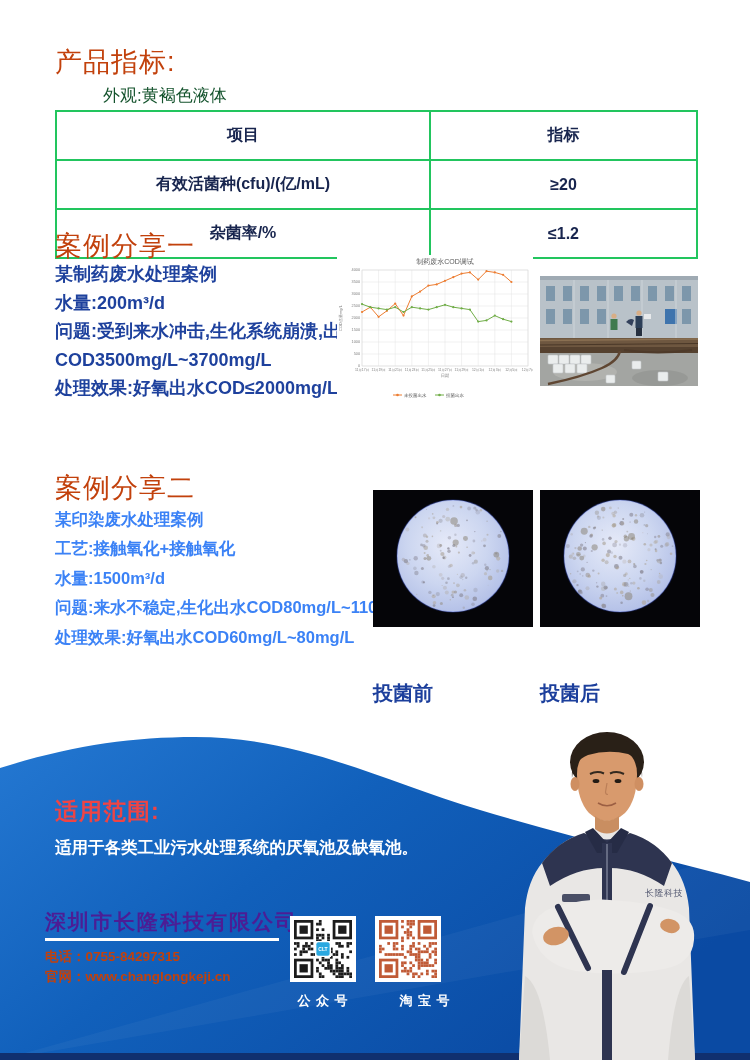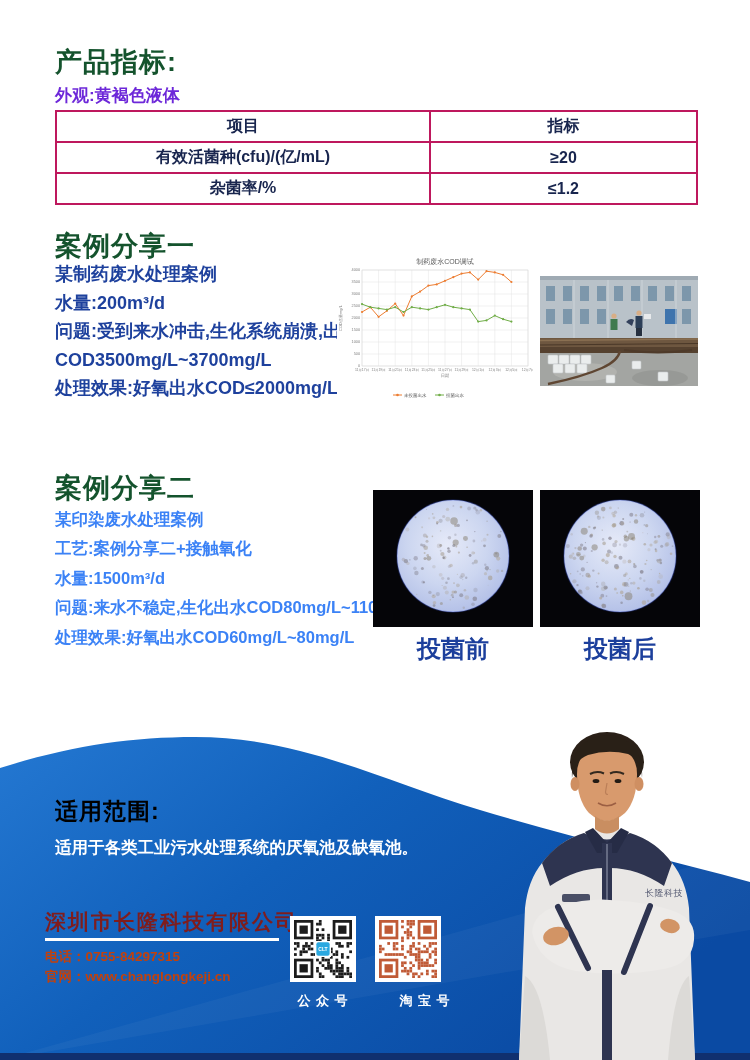--- a/index.html
+++ b/index.html
@@ -1,34 +1,34 @@
 <!DOCTYPE html>
 <html><head>
 <meta charset="utf-8">
 <style>
   html,body{margin:0;padding:0;background:#fff;}
   #page{position:relative;width:750px;height:1060px;background:#ffffff;overflow:hidden;
         font-family:"Liberation Sans","DejaVu Sans",sans-serif;}
   .abs{position:absolute;}
-  .sec-title{font-size:27px;font-weight:bold;color:#14532d;letter-spacing:1px;}
-  .appearance{font-size:17px;font-weight:bold;color:#6d28d9;}
+  .sec-title{font-size:27px;font-weight:normal;color:#c2410c;letter-spacing:1px;}
+  .appearance{font-size:17px;font-weight:normal;color:#14532d;margin-left:48px;}
   .spec-table{border-collapse:collapse;table-layout:fixed;width:641px;}
-  .spec-table th,.spec-table td{border:2px solid #be185d;text-align:center;font-size:16px;
-        font-weight:bold;color:#18254e;height:27px;padding:1px;margin-top:24px;}
+  .spec-table th,.spec-table td{border:2px solid #22c55e;text-align:center;font-size:16px;
+        font-weight:bold;color:#18254e;height:27px;padding:10px;margin-top:24px;}
   .case-lines1 .case-line{font-size:18px;font-weight:bold;color:#1e419d;line-height:28.6px;white-space:nowrap;}
   .case-lines2 .case-line{font-size:16.5px;font-weight:bold;color:#3b82f6;line-height:29.4px;white-space:nowrap;}
   .chart-box{background:#fff;}
   .micro-box{width:160px;height:137px;background:#000;}
-  .micro-label{width:160px;text-align:center;font-size:24px;font-weight:bold;color:#1c3f9c;}
+  .micro-label{width:160px;text-align:left;font-size:20px;font-weight:bold;color:#1c3f9c;margin-top:47px;}
   .wave{z-index:1;}
   .fg{z-index:2;}
   .person{z-index:3;}
-  .scope-title{font-size:23px;font-weight:bold;color:#000000;letter-spacing:1px;}
+  .scope-title{font-size:23px;font-weight:bold;color:#ef4444;letter-spacing:1px;}
   .scope-text{font-size:16.5px;font-weight:600;color:#fff;}
-  .company{font-size:21px;font-weight:bold;color:#7f1d1d;letter-spacing:2px;}
+  .company{font-size:21px;font-weight:bold;color:#4c1d95;letter-spacing:2px;}
   .underline{background:#fff;height:3px;width:234px;}
   .contact{font-size:13.5px;font-weight:bold;color:#c2410c;line-height:19.5px;white-space:nowrap;}
   .qr-box{width:66px;height:66px;background:#fff;}
   .qr-box svg{display:block;width:58px;height:58px;margin:4px;}
   .qr-label{width:66px;text-align:center;font-size:13px;font-weight:bold;color:#fff;letter-spacing:1px;white-space:nowrap;}
   .strip{background:#10306f;width:750px;height:7px;}
   svg text{font-family:"Liberation Sans","DejaVu Sans",sans-serif;}
 </style>
 </head>
 <body>
@@ -216,21 +216,21 @@
         <rect x="118" y="96" width="10" height="9" rx="1"></rect>
       <rect x="66" y="99" width="9" height="8" rx="1"></rect>
     </g>
     <path d="M8,108 Q42,101 62,92 Q78,85 80,75" stroke="#5f4632" stroke-width="2.4" fill="none"></path>
     <path d="M84,74 Q118,79 152,74" stroke="#4e3a29" stroke-width="2" fill="none"></path>
   </svg>
 
   <div class="abs sec-title" style="left:55px;top:470px">案例分享二</div>
   <div class="abs case-lines2" style="left:55px;top:505px">
     <div class="case-line">某印染废水处理案例</div>
-    <div class="case-line">工艺:案例分享二+接触氧化</div>
+    <div class="case-line">工艺:接触氧化+接触氧化</div>
     <div class="case-line">水量:1500m³/d</div>
     <div class="case-line">问题:来水不稳定,生化出水COD80mg/L~110mg/L</div>
     <div class="case-line">处理效果:好氧出水COD60mg/L~80mg/L</div>
   </div>
 
   <div class="abs micro-box" style="left:373px;top:490px">
     <svg id="micro0" width="160" height="137" viewBox="0 0 160 137">
         <defs>
           <radialGradient id="mg0" cx="45%" cy="40%" r="65%">
             <stop offset="0%" stop-color="#e6eaf8"></stop>

